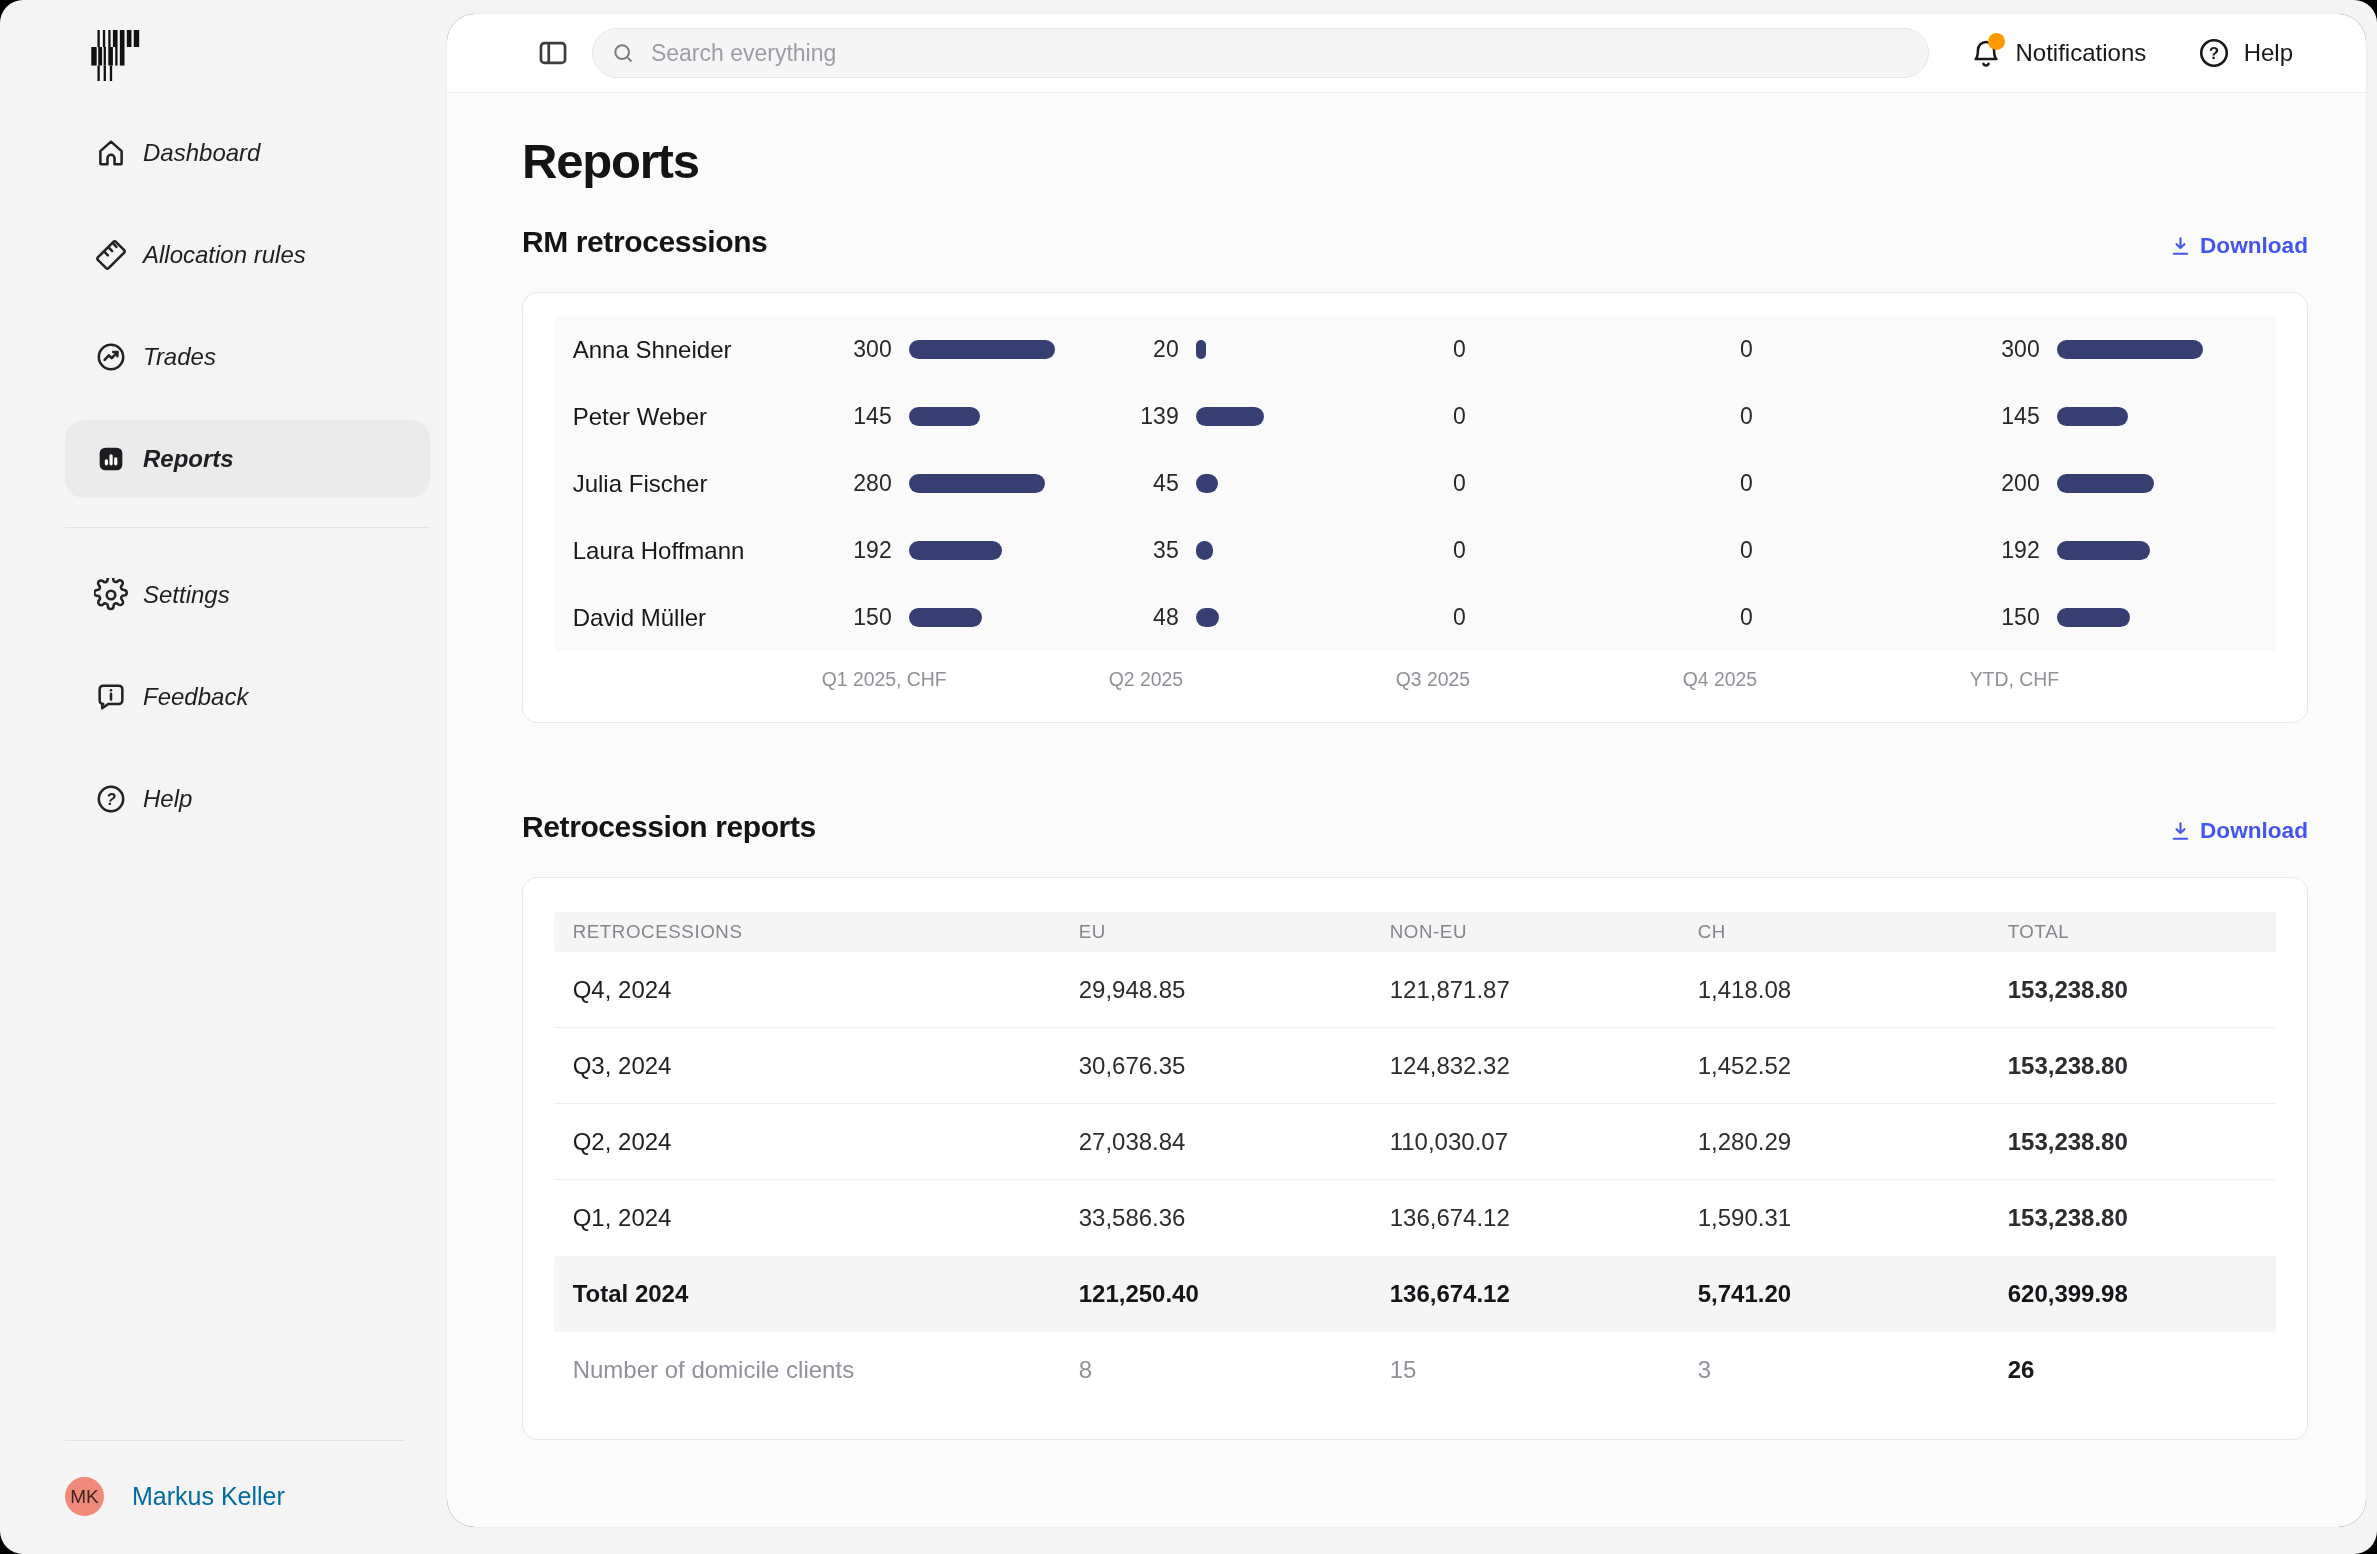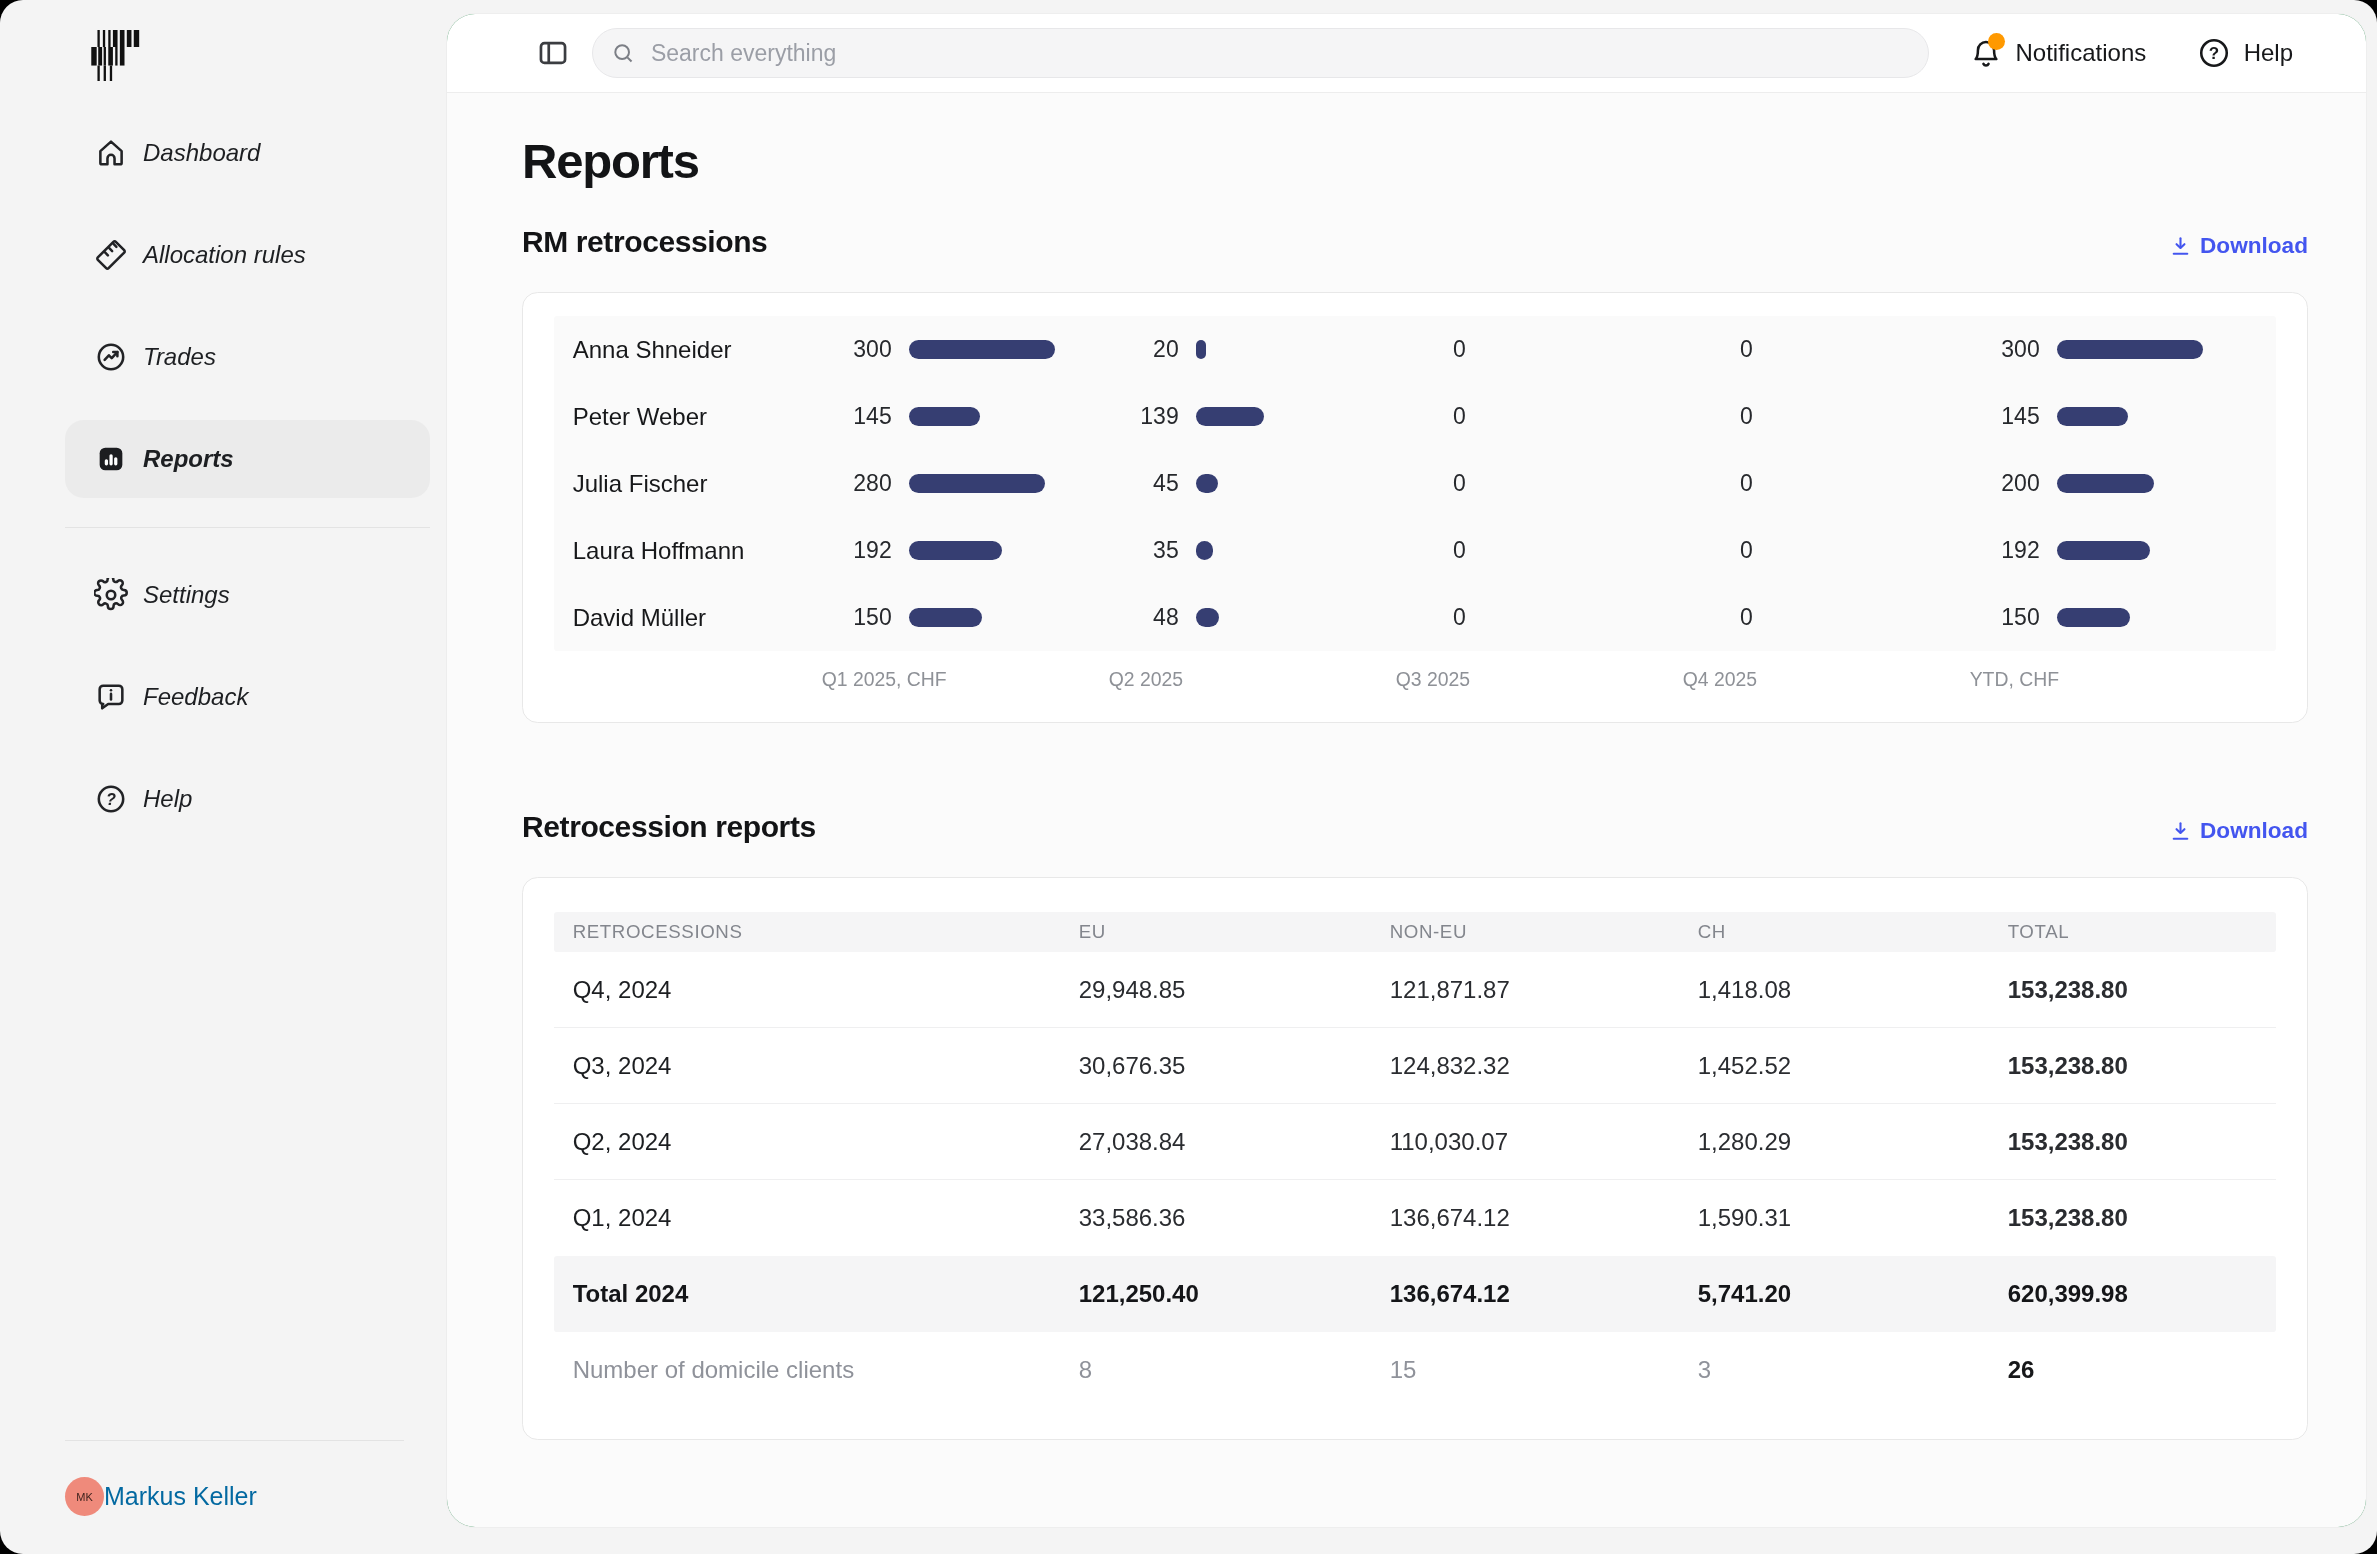--- a/index.html
+++ b/index.html
@@ -14,21 +14,21 @@
   .nav{position:absolute;left:0;top:114px;width:447px;display:flex;flex-direction:column;}
   .nav-item{display:flex;align-items:center;height:78px;margin:0 17px 24px 65px;width:365px;
             border-radius:18.7px;padding-left:28px;cursor:pointer;color:#1d1f22;font-size:24px;font-style:italic;}
   .nav-item .nav-icon{width:36px;height:36px;display:flex;align-items:center;justify-content:center;margin-right:14px;}
   .nav-item.active{background:#ebebeb;font-weight:700;}
   .nav-divider{height:0.8px;background:#e3e3e3;margin:4.7px 17px 29px 65px;}
   .profile{position:absolute;left:0;bottom:0;width:447px;height:114px;}
   .profile-divider{position:absolute;left:65px;right:43px;top:0;height:0.8px;background:#e3e3e3;}
   .profile-row{position:absolute;left:65px;top:37px;display:flex;align-items:center;cursor:pointer;}
   .avatar{width:39px;height:39px;border-radius:50%;display:flex;align-items:center;justify-content:center;
-          font-size:11px;font-weight:500;color:#40231e;margin-right:0;}
+          font-size:19px;font-weight:500;color:#40231e;margin-right:28px;}
   .profile-name{font-size:25px;color:#0369a1;}
 
   
   .main{position:absolute;left:447px;top:14px;width:1919px;height:1513px;background:#15803d;
         border-radius:28px 28px 28px 28px;overflow:hidden;box-shadow:0 0 0 0.8px #ececec;}
   .topbar{position:relative;height:79px;background:#fff;border-bottom:1.6px solid #ededed;
           display:flex;align-items:center;}
   .panel-toggle{position:absolute;left:87px;width:37px;height:37px;display:flex;align-items:center;justify-content:center;cursor:pointer;}
   .search{position:absolute;left:145px;width:1337px;height:50px;border-radius:25px;background:#f5f5f6;
           border:1.6px solid #e7e7e9;display:flex;align-items:center;padding-left:17px;}

